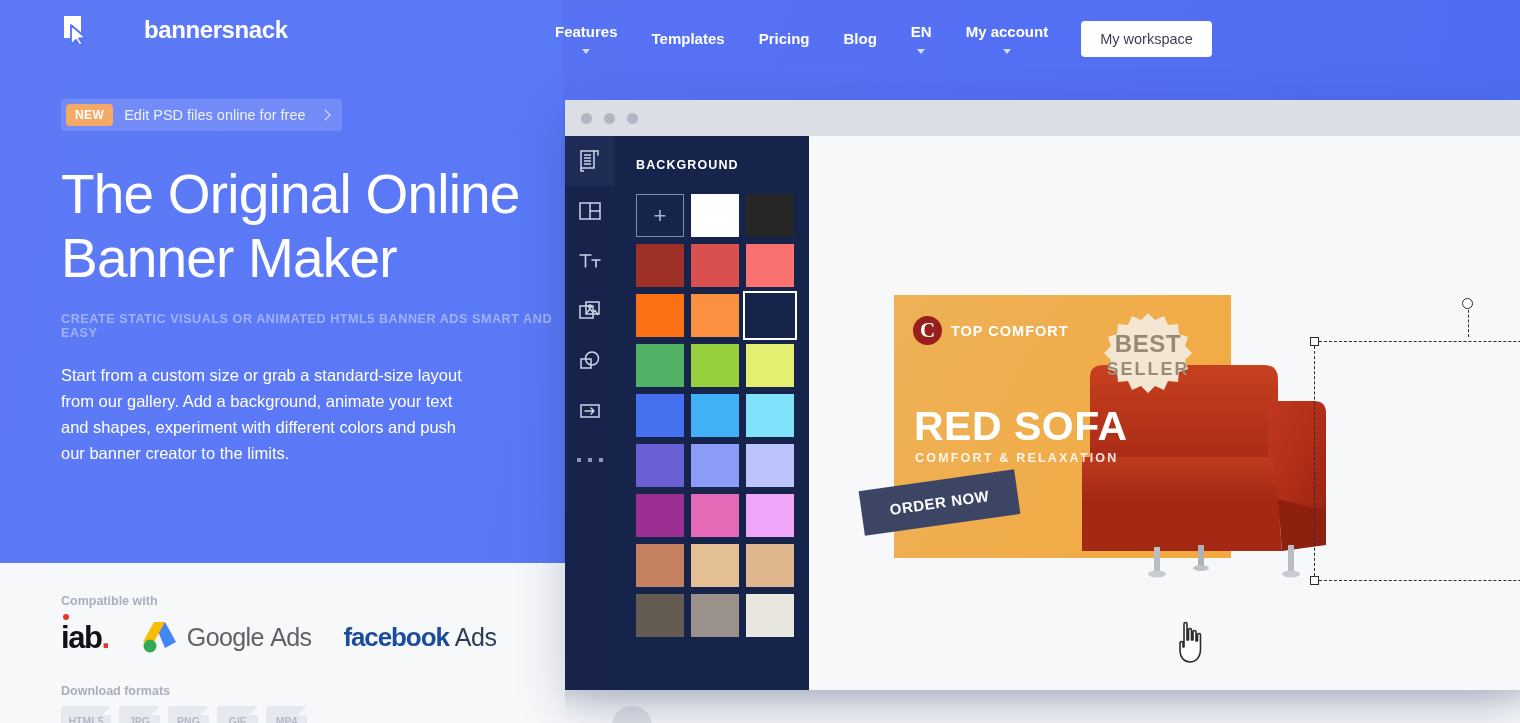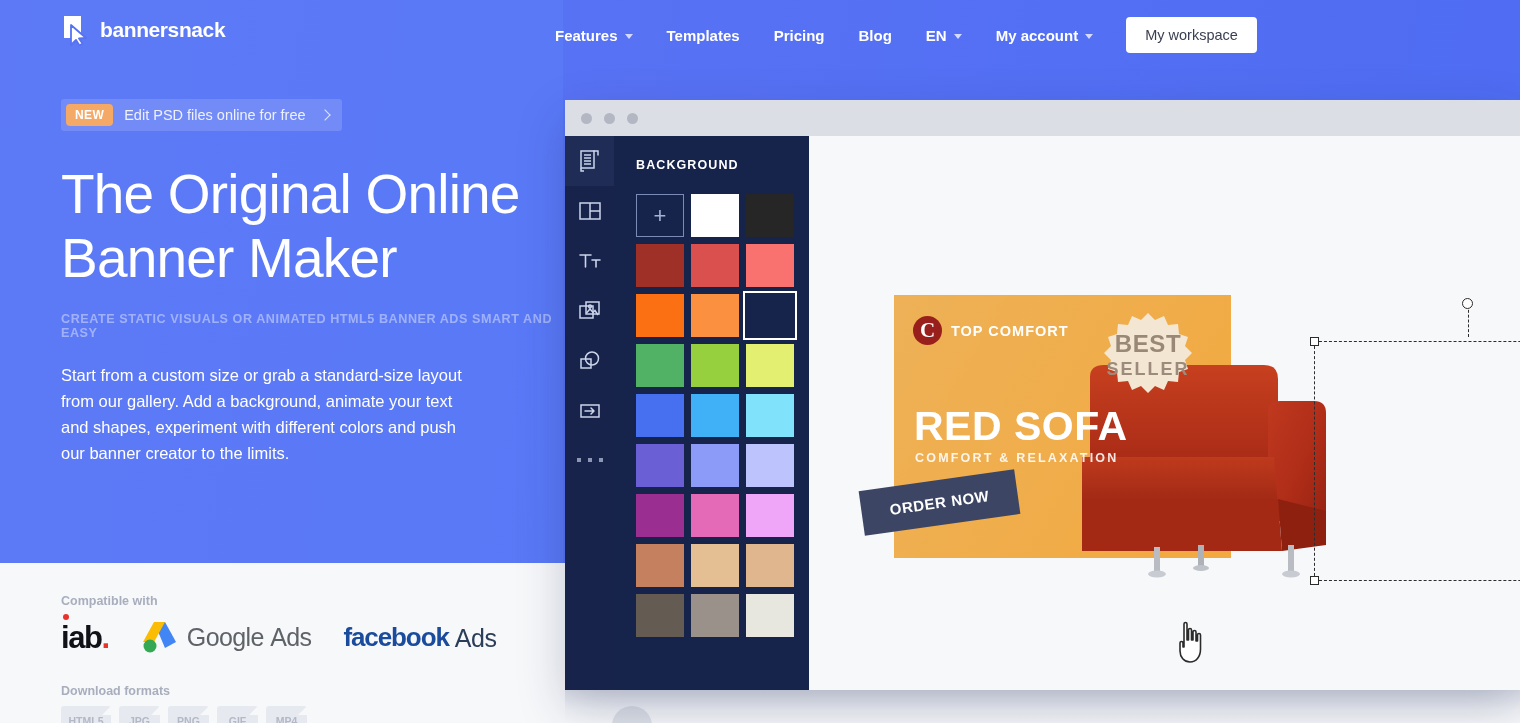--- a/index.html
+++ b/index.html
@@ -29,31 +29,32 @@
     position: absolute;
     left: 0; top: 0; width: 1520px; height: 64px;
     z-index: 30;
   }
   .logo {
     position: absolute; left: 61px; top: 14px;
     display: flex; align-items: center; gap: 9px;
   }
   .logo-mark { width: 30px; height: 32px; position: relative; }
   .logo-text {
-    color: #ffffff; font-size: 21px; font-weight: bold;
+    color: #ffffff; font-size: 24px; font-weight: bold;
     letter-spacing: -0.4px;
+    margin-left: 44px;
   }
   .nav {
     position: absolute; left: 538px; top: 17px;
     display: flex; align-items: center; gap: 0px;
   }
   .nav-item {
     color: #ffffff; font-size: 15px; font-weight: bold;
     padding: 6px 17px; display: flex; align-items: center; gap: 7px;
-    cursor: pointer; white-space: nowrap;
+    cursor: pointer; white-space: nowrap; flex-direction: column;
   }
   .caret {
     width: 0; height: 0;
     border-left: 4.5px solid transparent;
     border-right: 4.5px solid transparent;
     border-top: 5px solid rgba(255,255,255,0.75);
     margin-top: 2px;
   }
   .workspace-btn {
     background: #ffffff; color: #3a3f51;
@@ -115,21 +116,21 @@
     font-size: 31px; font-weight: bold; color: #111217;
     letter-spacing: -1.4px; position: relative; line-height: 1;
   }
   .iab-dot-top {
     position: absolute; width: 6px; height: 6px; border-radius: 50%;
     background: #e8322c; left: 2px; top: -8px;
   }
   .iab-dot-end { color: #e8322c; }
   .gads { display: flex; align-items: center; gap: 8px; }
   .gads-text { font-size: 25px; color: #5f6368; letter-spacing: -0.6px; }
-  .fb-ads { display: flex; align-items: flex-end; gap: 6px; }
+  .fb-ads { display: flex; align-items: center; gap: 6px; }
   .fb-ads .fb { font-size: 26px; font-weight: bold; color: #1a4b9c; letter-spacing: -1.1px; }
   .fb-ads .ads { font-size: 25px; color: #2b3d59; letter-spacing: -0.4px; }
   .formats-label { margin-top: 27px; }
   .format-chips { margin-top: 8px; display: flex; gap: 8px; }
   .chip {
     position: relative; width: 41px; height: 29px;
     background: #e6e9ef; border-radius: 3px;
     display: flex; align-items: center; justify-content: center;
     color: #b2b8c6; font-size: 10.5px; font-weight: bold;
   }

